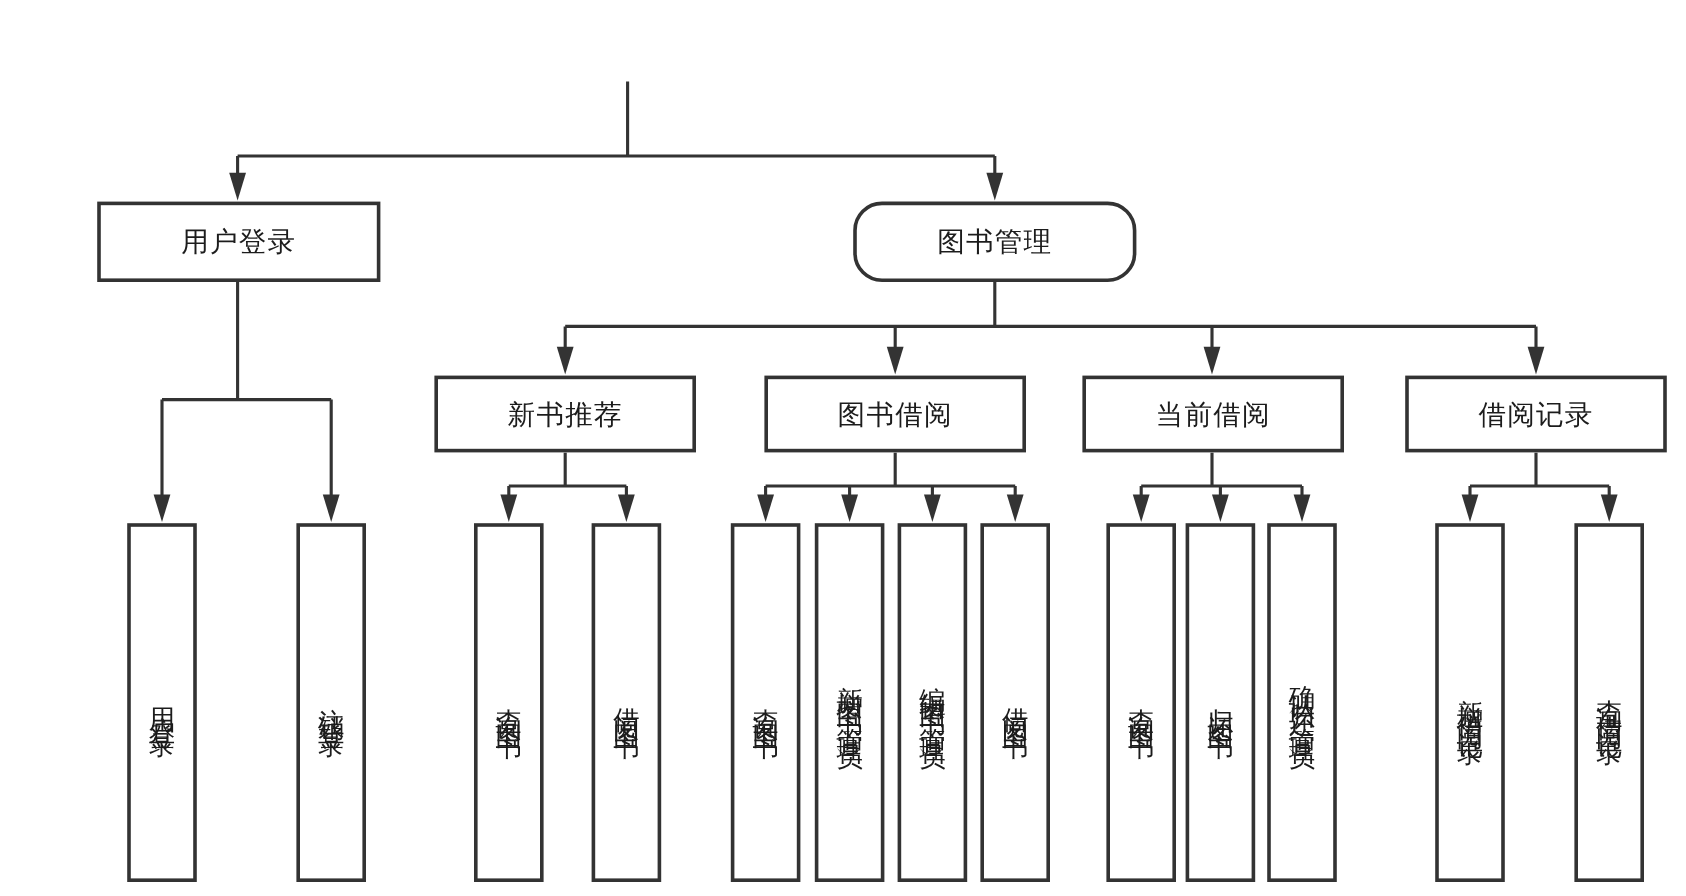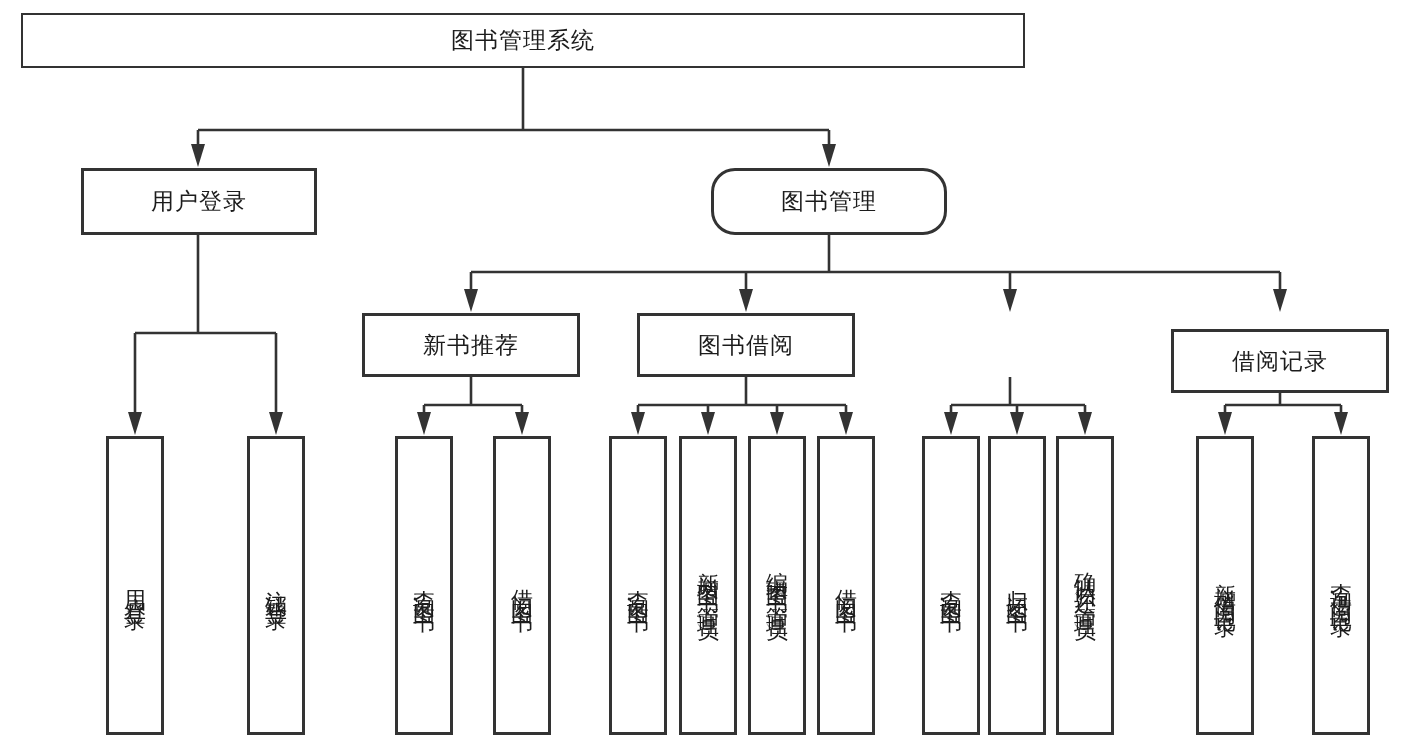--- a/index.html
+++ b/index.html
@@ -100,28 +100,28 @@
     <path d="M1010 377 V405 M951 405 H1085 M951 405 V416 M1017 405 V416 M1085 405 V416"></path>
     <polygon points="944,412 958,412 951,435"></polygon>
     <polygon points="1010,412 1024,412 1017,435"></polygon>
     <polygon points="1078,412 1092,412 1085,435"></polygon>
 
     <path d="M1280 377 V405 M1225 405 H1341 M1225 405 V416 M1341 405 V416"></path>
     <polygon points="1218,412 1232,412 1225,435"></polygon>
     <polygon points="1334,412 1348,412 1341,435"></polygon>
   </svg>
 
-  <div class="node h-box root" style="left:21px;top:13px;width:1004px;height:55px;">图书管理系统</div>
 
   <div class="node h-box" style="left:81px;top:168px;width:236px;height:67px;">用户登录</div>
   <div class="node h-box" style="left:711px;top:168px;width:236px;height:67px;border-radius:24px;">图书管理</div>
 
   <div class="node h-box" style="left:362px;top:313px;width:218px;height:64px;font-family:Liberation Serif, serif;">新书推荐</div>
   <div class="node h-box" style="left:637px;top:313px;width:218px;height:64px;">图书借阅</div>
-  <div class="node h-box" style="left:1171px;top:313px;width:218px;height:64px;margin-top:16px;">借阅记录</div>
+  <div class="node h-box" style="left:902px;top:313px;width:218px;height:64px;">当前借阅</div>
+  <div class="node h-box" style="left:1171px;top:313px;width:218px;height:64px;">借阅记录</div>
 
   <div class="node v-box" style="left:106px;top:436px;width:58px;height:299px;">
     <span class="v-label">用户登录</span>
   </div>
   <div class="node v-box" style="left:247px;top:436px;width:58px;height:299px;">
     <span class="v-label">注销登录</span>
   </div>
 
   <div class="node v-box" style="left:395px;top:436px;width:58px;height:299px;">
     <span class="v-label">查询图书</span>

